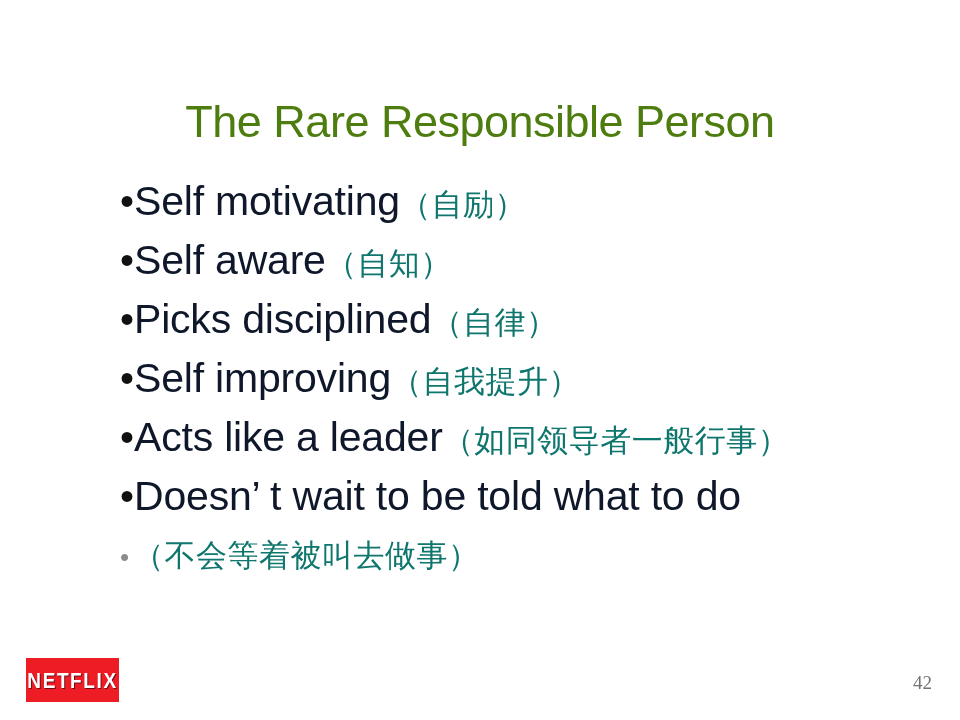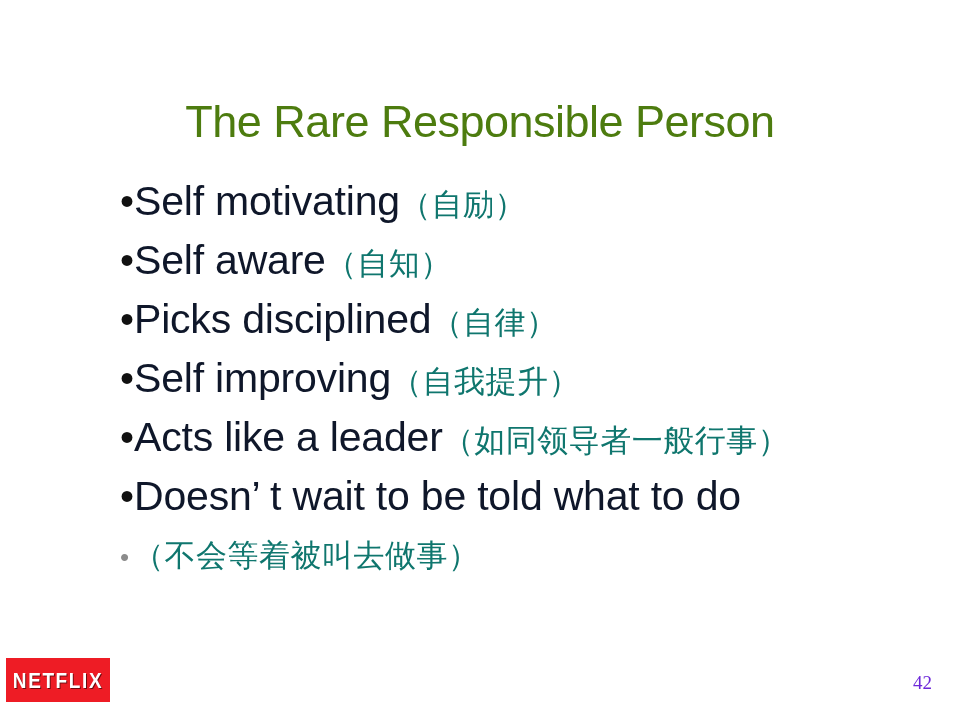--- a/index.html
+++ b/index.html
@@ -84,23 +84,23 @@
     letter-spacing: 0.5px;
   }
   .bullet-line.translation-only .zh-text {
     font-size: 31px;
     padding-left: 4px;
   }
 
   
   .netflix-logo {
     position: absolute;
-    left: 6px;
+    left: 26px;
     top: 658px;
-    width: 104px;
+    width: 93px;
     height: 44px;
     background: #ee1c25;
     display: flex;
     align-items: center;
     justify-content: center;
   }
   .netflix-wordmark {
     font-family: "Liberation Sans Narrow", "Liberation Sans", "DejaVu Sans", sans-serif;
     font-size: 19px;
     font-weight: 700;
@@ -111,21 +111,21 @@
     transform: scaleY(1.15);
   }
 
   
   .page-number {
     position: absolute;
     right: 28px;
     top: 672px;
     font-family: "Liberation Serif", "DejaVu Serif", serif;
     font-size: 19px;
-    color: #6d28d9;
+    color: #737373;
   }
 </style>
 </head>
 <body>
 
 <div class="slide">
 
   <h1 class="slide-title">The Rare Responsible Person</h1>
 
   <div class="body-list">

